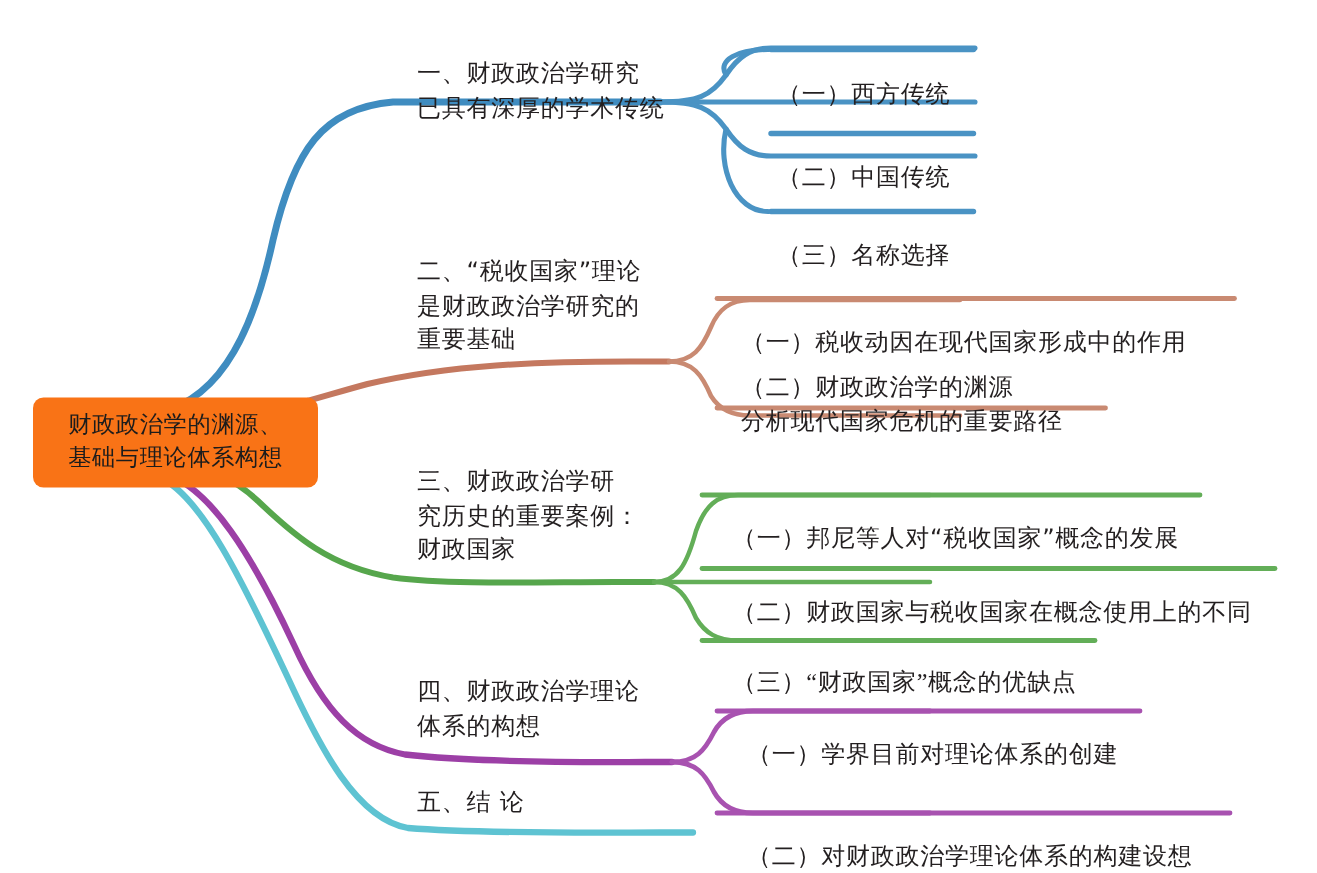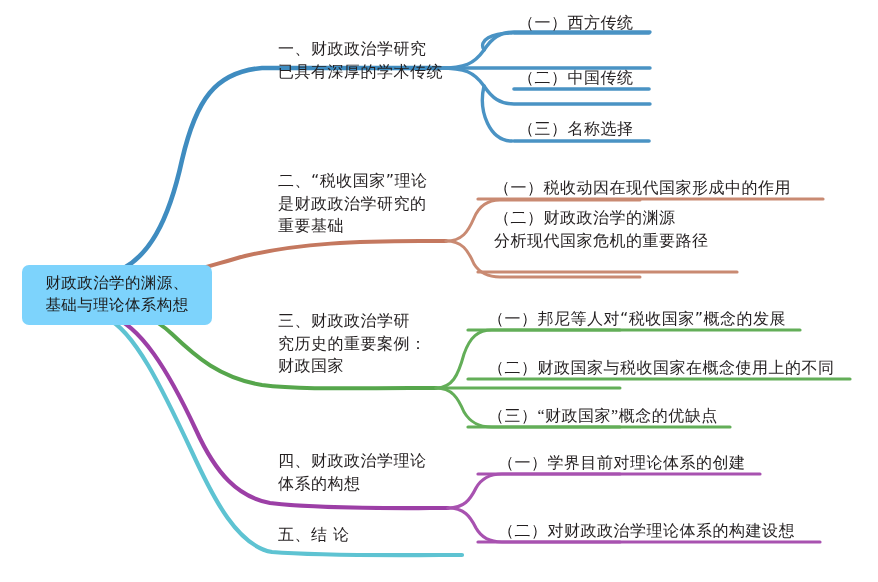--- a/index.html
+++ b/index.html
@@ -23,32 +23,32 @@
   }
   .node-text {
     position: absolute;
     color: #231f20;
     line-height: 1.42;
     white-space: pre;
     letter-spacing: 0.5px;
   }
   .root-node {
     position: absolute;
-    background: #7dd3fc;
+    background: #f97316;
     border-radius: 7px;
     color: #1c1c1c;
     font-size: 15.5px;
     line-height: 1.45;
     padding: 7px 11px 8px 11px;
     text-align: center;
     white-space: pre;
     letter-spacing: 0.4px;
   }
   .level1 { font-size: 16px; }
-  .level2 { font-size: 16px; }
+  .level2 { font-size: 16px; margin-top: 40px; }
 </style>
 </head>
 <body>
 
 <div id="canvas">
 
   <svg id="wires" viewBox="0 0 878 582" xmlns="http://www.w3.org/2000/svg">
     <g fill="none" stroke-linecap="round" stroke-linejoin="round">
 
       <path d="M 106,275 C 150,265 170,215 182,160 C 196,100 215,72 262,68 L 440,68" stroke="#3f8cc0" stroke-width="4.6"></path>
@@ -87,21 +87,21 @@
     </g>
   </svg>
 
   <div class="root-node" style="left:22px; top:265px; width:168px;">财政政治学的渊源、
 基础与理论体系构想</div>
 
   <div class="node-text level1" style="left:278px; top:38px;">一、财政政治学研究
 已具有深厚的学术传统</div>
   <div class="node-text level2" style="left:518px; top:12px;">（一）西方传统</div>
   <div class="node-text level2" style="left:518px; top:67px;">（二）中国传统</div>
-  <div class="node-text level2" style="left:518px; top:119px;font-family:Liberation Mono, monospace;">（三）名称选择</div>
+  <div class="node-text level2" style="left:518px; top:119px;">（三）名称选择</div>
 
   <div class="node-text level1" style="left:278px; top:170px;">二、“税收国家”理论
 是财政政治学研究的
 重要基础</div>
   <div class="node-text level2" style="left:494px; top:177px;">（一）税收动因在现代国家形成中的作用</div>
   <div class="node-text level2" style="left:494px; top:207px;">（二）财政政治学的渊源
 分析现代国家危机的重要路径</div>
 
   <div class="node-text level1" style="left:278px; top:310px;">三、财政政治学研
 究历史的重要案例：

